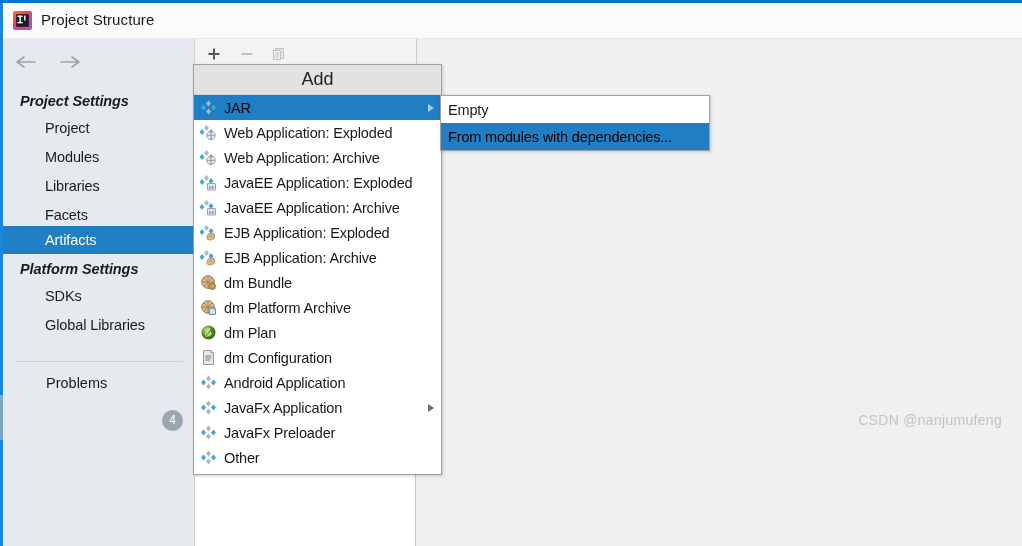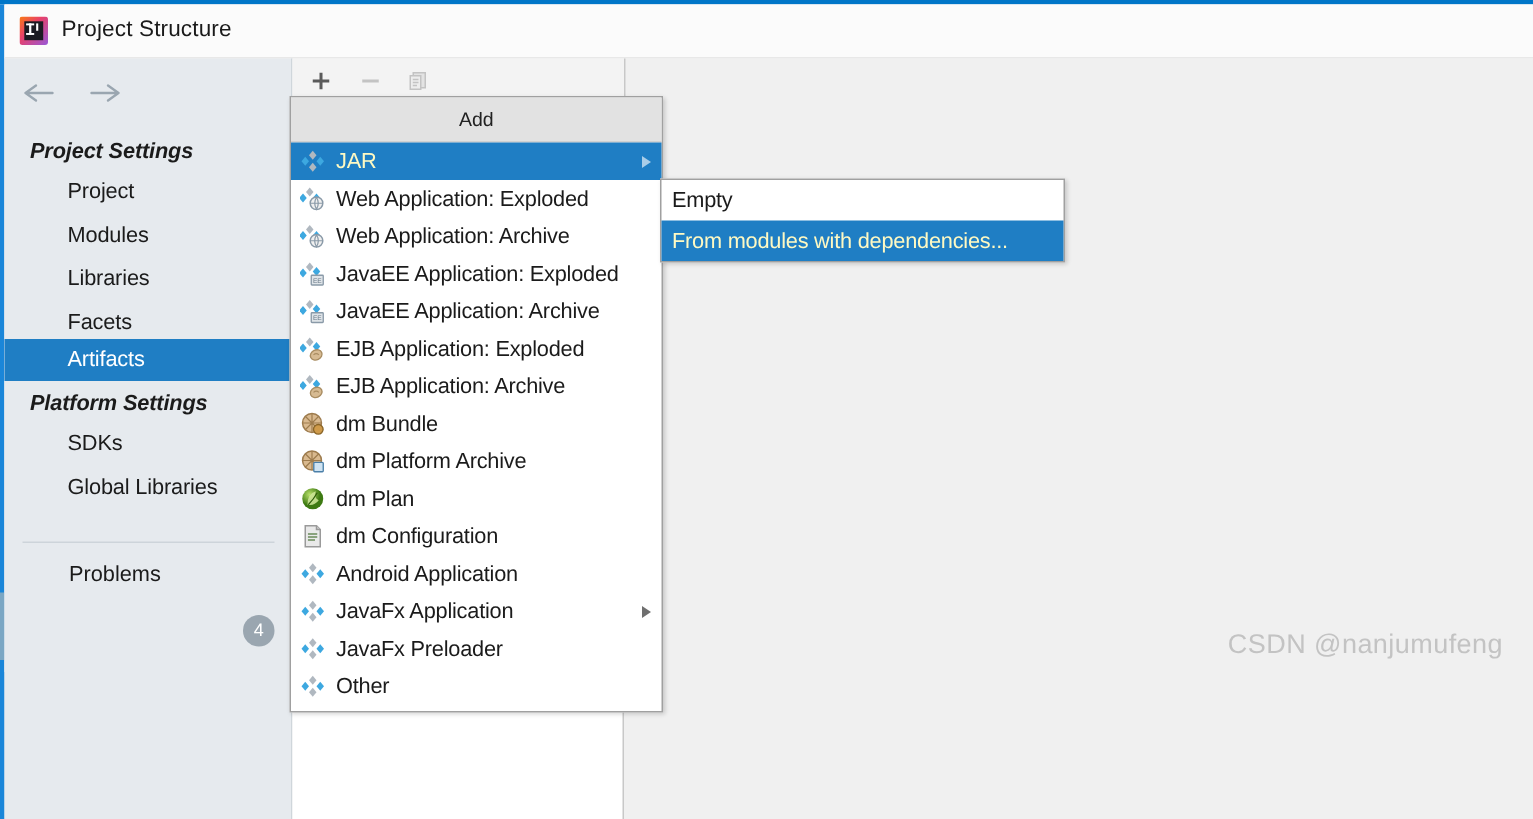--- a/index.html
+++ b/index.html
@@ -202,37 +202,37 @@
     background: #ffffff;
     border: 1px solid #a0a0a0;
     box-shadow: 1px 1px 3px rgba(0,0,0,0.18);
     z-index: 40;
   }
   .popup-header {
     height: 29px;
     line-height: 29px;
     background: #e2e2e2;
     text-align: center;
-    font-size: 13px;
+    font-size: 18px;
     color: #222;
     border-bottom: 1px solid #d0d0d0;
   }
   .menu-item {
     height: 25px;
     display: flex;
     align-items: center;
     font-size: 14.5px;
     color: #1b1b1b;
     padding-left: 6px;
     position: relative;
     letter-spacing: -0.15px;
   }
   .menu-item.selected {
     background: #1f7ec4;
-    color: #fef9c3;
+    color: #000000;
   }
   .menu-icon {
     width: 17px;
     height: 17px;
     margin-right: 7px;
     flex: 0 0 17px;
     display: block;
   }
   .submenu-arrow {
     position: absolute;
@@ -253,34 +253,33 @@
 
   
   .submenu {
     position: absolute;
     left: 440px; top: 95px;
     width: 268px;
     background: #ffffff;
     border: 1px solid #a0a0a0;
     box-shadow: 1px 1px 3px rgba(0,0,0,0.18);
     z-index: 50;
-    margin-top: 24px;
   }
   .submenu .menu-item {
     height: 27px;
     padding-left: 7px;
     font-size: 14.5px;
   }
 
   
   .watermark {
     position: absolute;
     right: 20px;
-    bottom: 8px;
-    font-size: 18px;
+    bottom: 20px;
+    font-size: 14px;
     color: #c3c3c3;
     letter-spacing: 0.3px;
   }
 </style>
 </head>
 <body>
 
 <div class="top-blue-line"></div>
 <div class="left-blue-strip"></div>
 <div class="left-blue-strip-2"></div>

